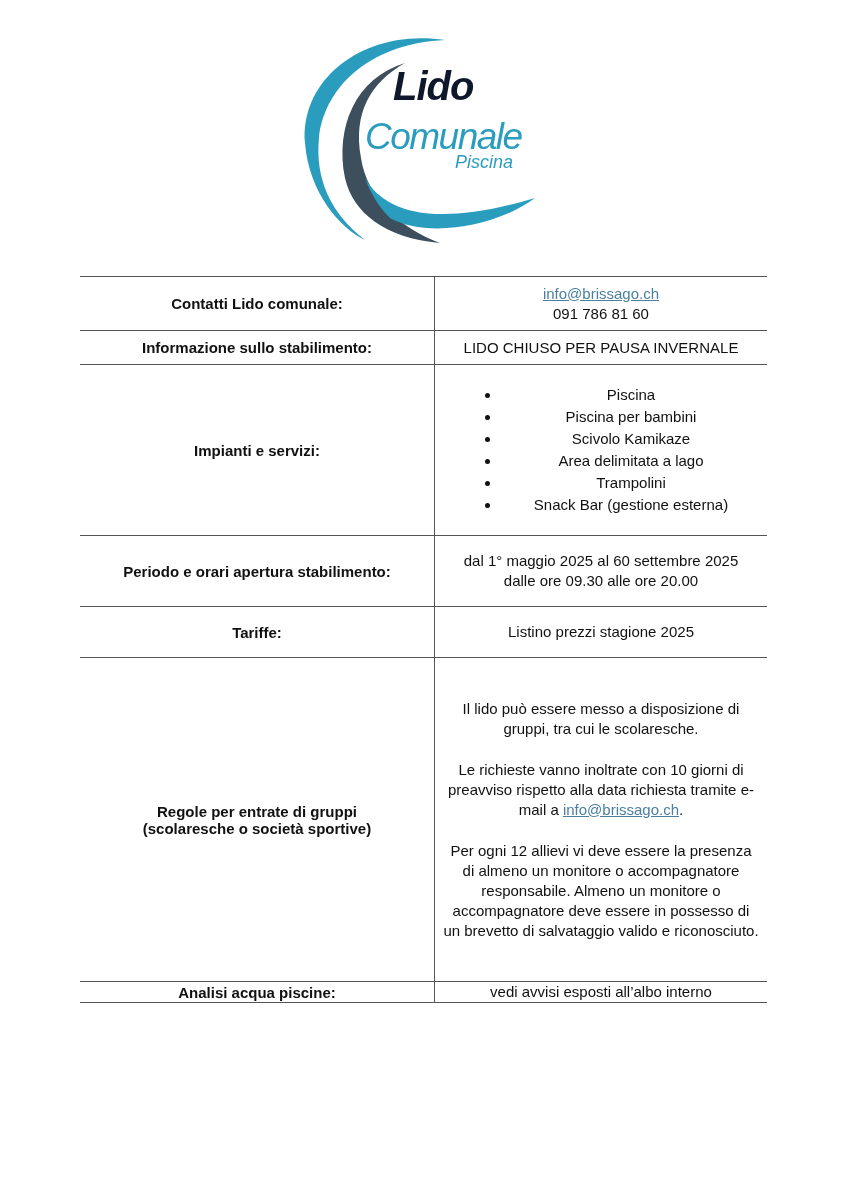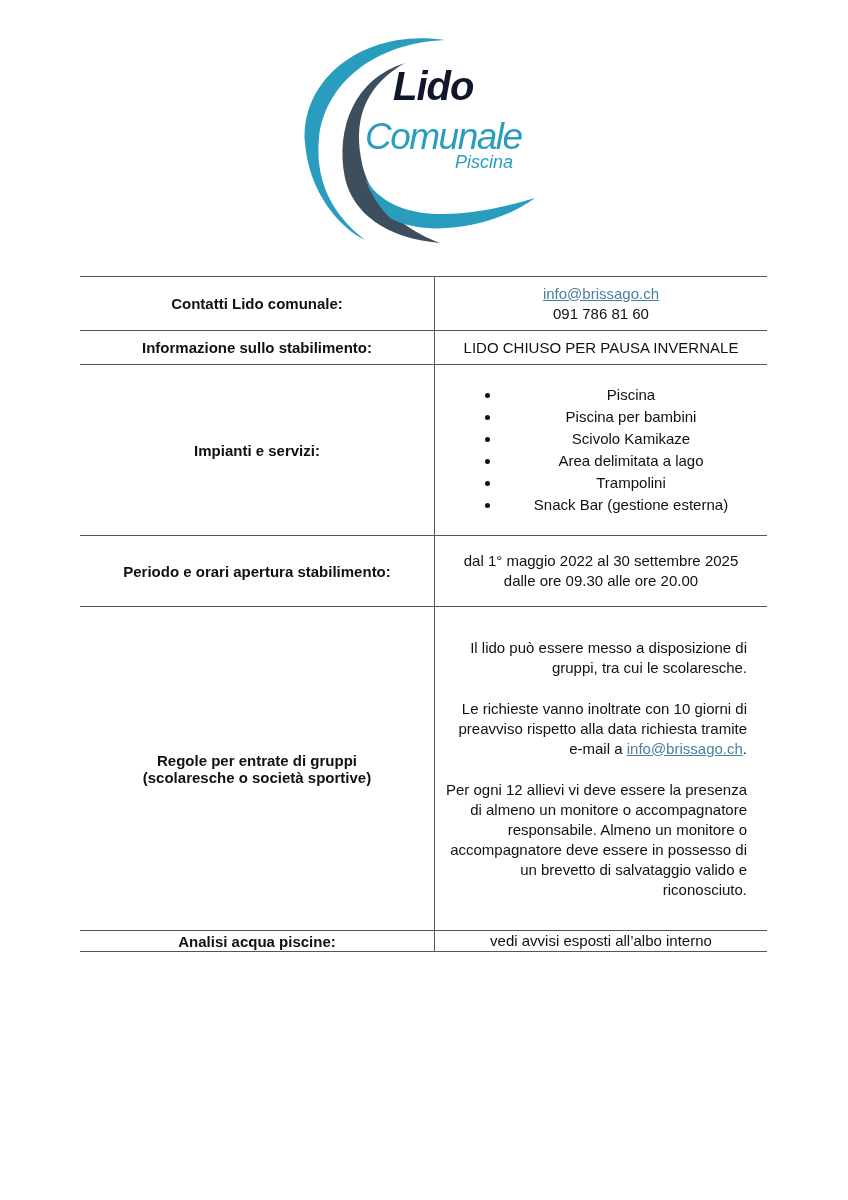--- a/index.html
+++ b/index.html
@@ -10,21 +10,21 @@
   .logo .t2 { position: absolute; left: 70px; top: 88px; font-style: italic; font-weight: normal; font-size: 37px; color: #2a9dbf; letter-spacing: -1.5px; }
   .logo .t3 { position: absolute; left: 160px; top: 124px; font-style: italic; font-size: 18px; color: #2a9dbf; }
   table { position: absolute; left: 80px; top: 276px; width: 687px; border-collapse: collapse; font-size: 15px; }
   td { border-top: 1px solid #555; border-bottom: 1px solid #555; vertical-align: middle; }
   td.lbl { width: 342px; text-align: center; font-weight: bold; border-right: 1px solid #555; padding: 0 6px; margin-top: 8px; }
   td.val { text-align: center; padding: 0 8px; line-height: 20px; }
   a.mail { color: #4a7fa0; text-decoration: underline; }
   ul { margin: 0; padding: 0 0 0 58px; text-align: center; list-style: disc; }
   ul li { line-height: 22px; padding-left: 2px; }
   .just { text-align: justify; line-height: 21px; padding: 0 8px 0 8px; }
-  .just p { margin: 0 12px 21px 0; text-align: right; }
+  .just p { margin: 0 0 21px 0; }
   .just p:last-child { margin-bottom: 0; }
 </style>
 </head>
 <body>
 
 <div class="logo">
   <svg viewBox="0 0 260 225">
     <path d="M150 12 C 70 0, 5 50, 10 115 C 14 165, 45 200, 70 212 C 35 185, 20 150, 24 110 C 30 55, 80 15, 150 12 Z" fill="#2a9dbf"></path>
     <path d="M110 35 C 60 50, 40 100, 50 150 C 58 185, 90 210, 145 215 C 105 200, 72 170, 66 130 C 58 85, 75 55, 110 35 Z" fill="#3d4f5c"></path>
     <path d="M70 150 C 90 185, 140 200, 240 170 C 200 200, 130 210, 95 190 C 85 180, 75 165, 70 150 Z" fill="#2a9dbf"></path>
@@ -56,23 +56,27 @@
         <li>Scivolo Kamikaze</li>
         <li>Area delimitata a lago</li>
         <li>Trampolini</li>
         <li>Snack Bar (gestione esterna)</li>
       </ul>
     </td>
   </tr>
   <tr style="height:71px">
     <td class="lbl">Periodo e orari apertura stabilimento:</td>
     <td class="val">
-      <span>dal 1° maggio 2022 al 30 settembre 2025</span><br>
+      <span>dal 1° maggio 2025 al 60 settembre 2025</span><br>
       <span>dalle ore 09.30 alle ore 20.00</span>
     </td>
+  </tr>
+  <tr style="height:51px">
+    <td class="lbl">Tariffe:</td>
+    <td class="val">Listino prezzi stagione 2025</td>
   </tr>
   <tr style="height:324px">
     <td class="lbl">
       <span>Regole per entrate di gruppi</span><br>
       <span>(scolaresche o società sportive)</span>
     </td>
     <td class="val just">
       <p>Il lido può essere messo a disposizione di gruppi, tra cui le scolaresche.</p>
       <p><span>Le richieste vanno inoltrate con 10 giorni di preavviso rispetto alla data richiesta tramite e-mail a </span><a class="mail" href="#">info@brissago.ch</a><span>.</span></p>
       <p>Per ogni 12 allievi vi deve essere la presenza di almeno un monitore o accompagnatore responsabile. Almeno un monitore o accompagnatore deve essere in possesso di un brevetto di salvataggio valido e riconosciuto.</p>

